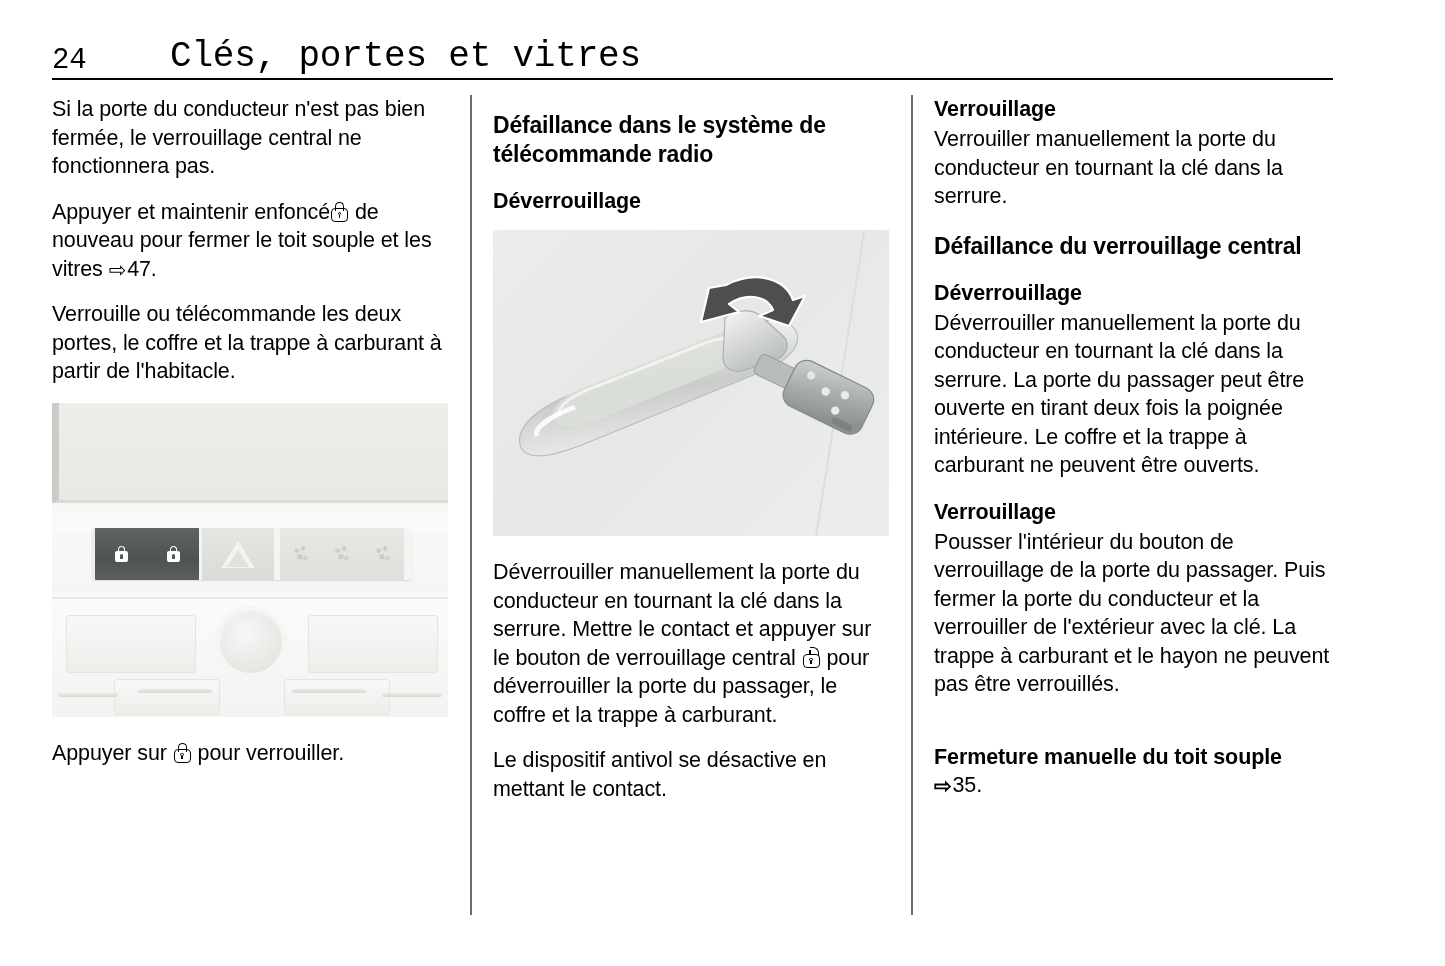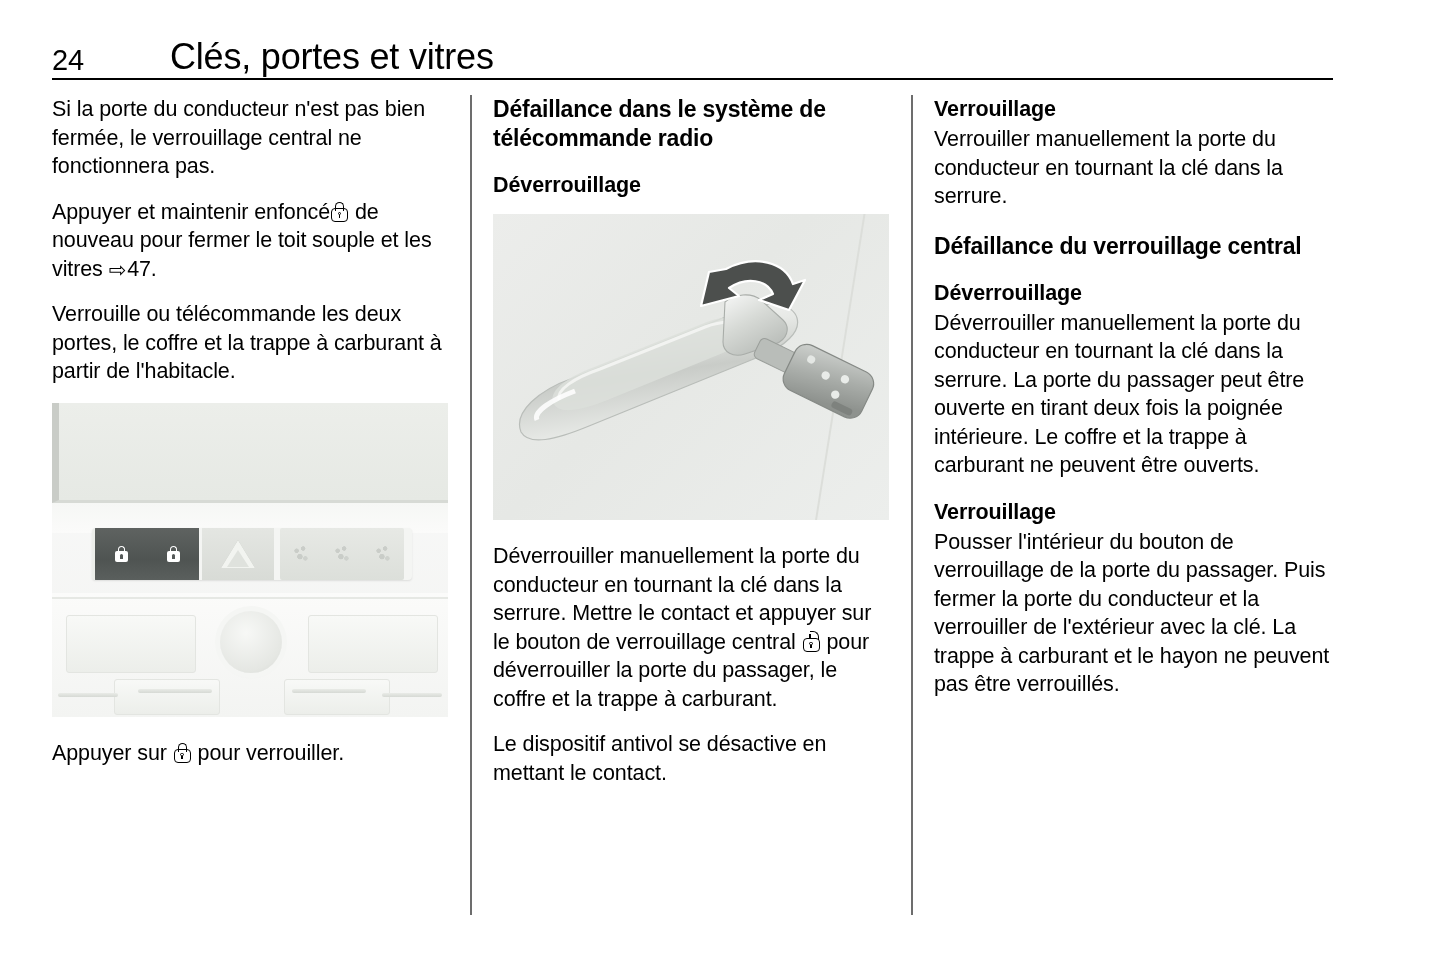--- a/index.html
+++ b/index.html
@@ -26,20 +26,21 @@
   
   .page-header {
     position: absolute;
     left: 52px;
     top: 38px;
     width: 1281px;
     height: 40px;
     border-bottom: 2.5px solid #000;
     display: flex;
     align-items: flex-end;
+    font-family: Liberation Mono, monospace;
   }
   .folio {
     font-size: 29px;
     font-weight: 400;
     line-height: 1;
     letter-spacing: -0.2px;
     padding-bottom: 3px;
     width: 118px;
     flex: none;
   }
@@ -89,21 +90,21 @@
   }
   p.body.tight { margin-bottom: 0; }
 
   h2.section {
     margin: 21px 0 12px 0;
     font-size: 23px;
     font-weight: 700;
     line-height: 29px;
     letter-spacing: -0.2px;
   }
-  h2.section.first { margin-top: 0; }
+  h2.section.first { margin-top: 16px; }
 
   h3.sub {
     margin: 18px 0 2px 0;
     font-size: 21.5px;
     font-weight: 700;
     line-height: 28px;
     letter-spacing: -0.1px;
   }
   h3.sub.first { margin-top: 0; }
 
@@ -487,17 +488,18 @@
 
       <h3 class="sub">Déverrouillage</h3>
       <p class="body">Déverrouiller manuellement la porte du conducteur en tournant la clé dans la serrure. La porte du passager peut être ouverte en tirant deux fois la poignée intérieure. Le coffre et la trappe à carburant ne peuvent être ouverts.</p>
 
 
       <h3 class="sub">Verrouillage</h3>
       <p class="body">Pousser l'intérieur du bouton de verrouillage de la porte du passager. Puis fermer la porte du conducteur et la verrouiller de l'extérieur avec la clé. La trappe à carburant et le hayon ne peuvent pas être verrouillés.</p>
 
       <div class="spacer-sm"></div>
 
+      <h3 class="sub"><span>Fermeture manuelle du toit souple</span><br><span class="arrow-ref">⇨</span><span style="font-weight:400">35.</span></h3>
 
     </div>
 
   </div>
 </div>
 
 </body></html>

